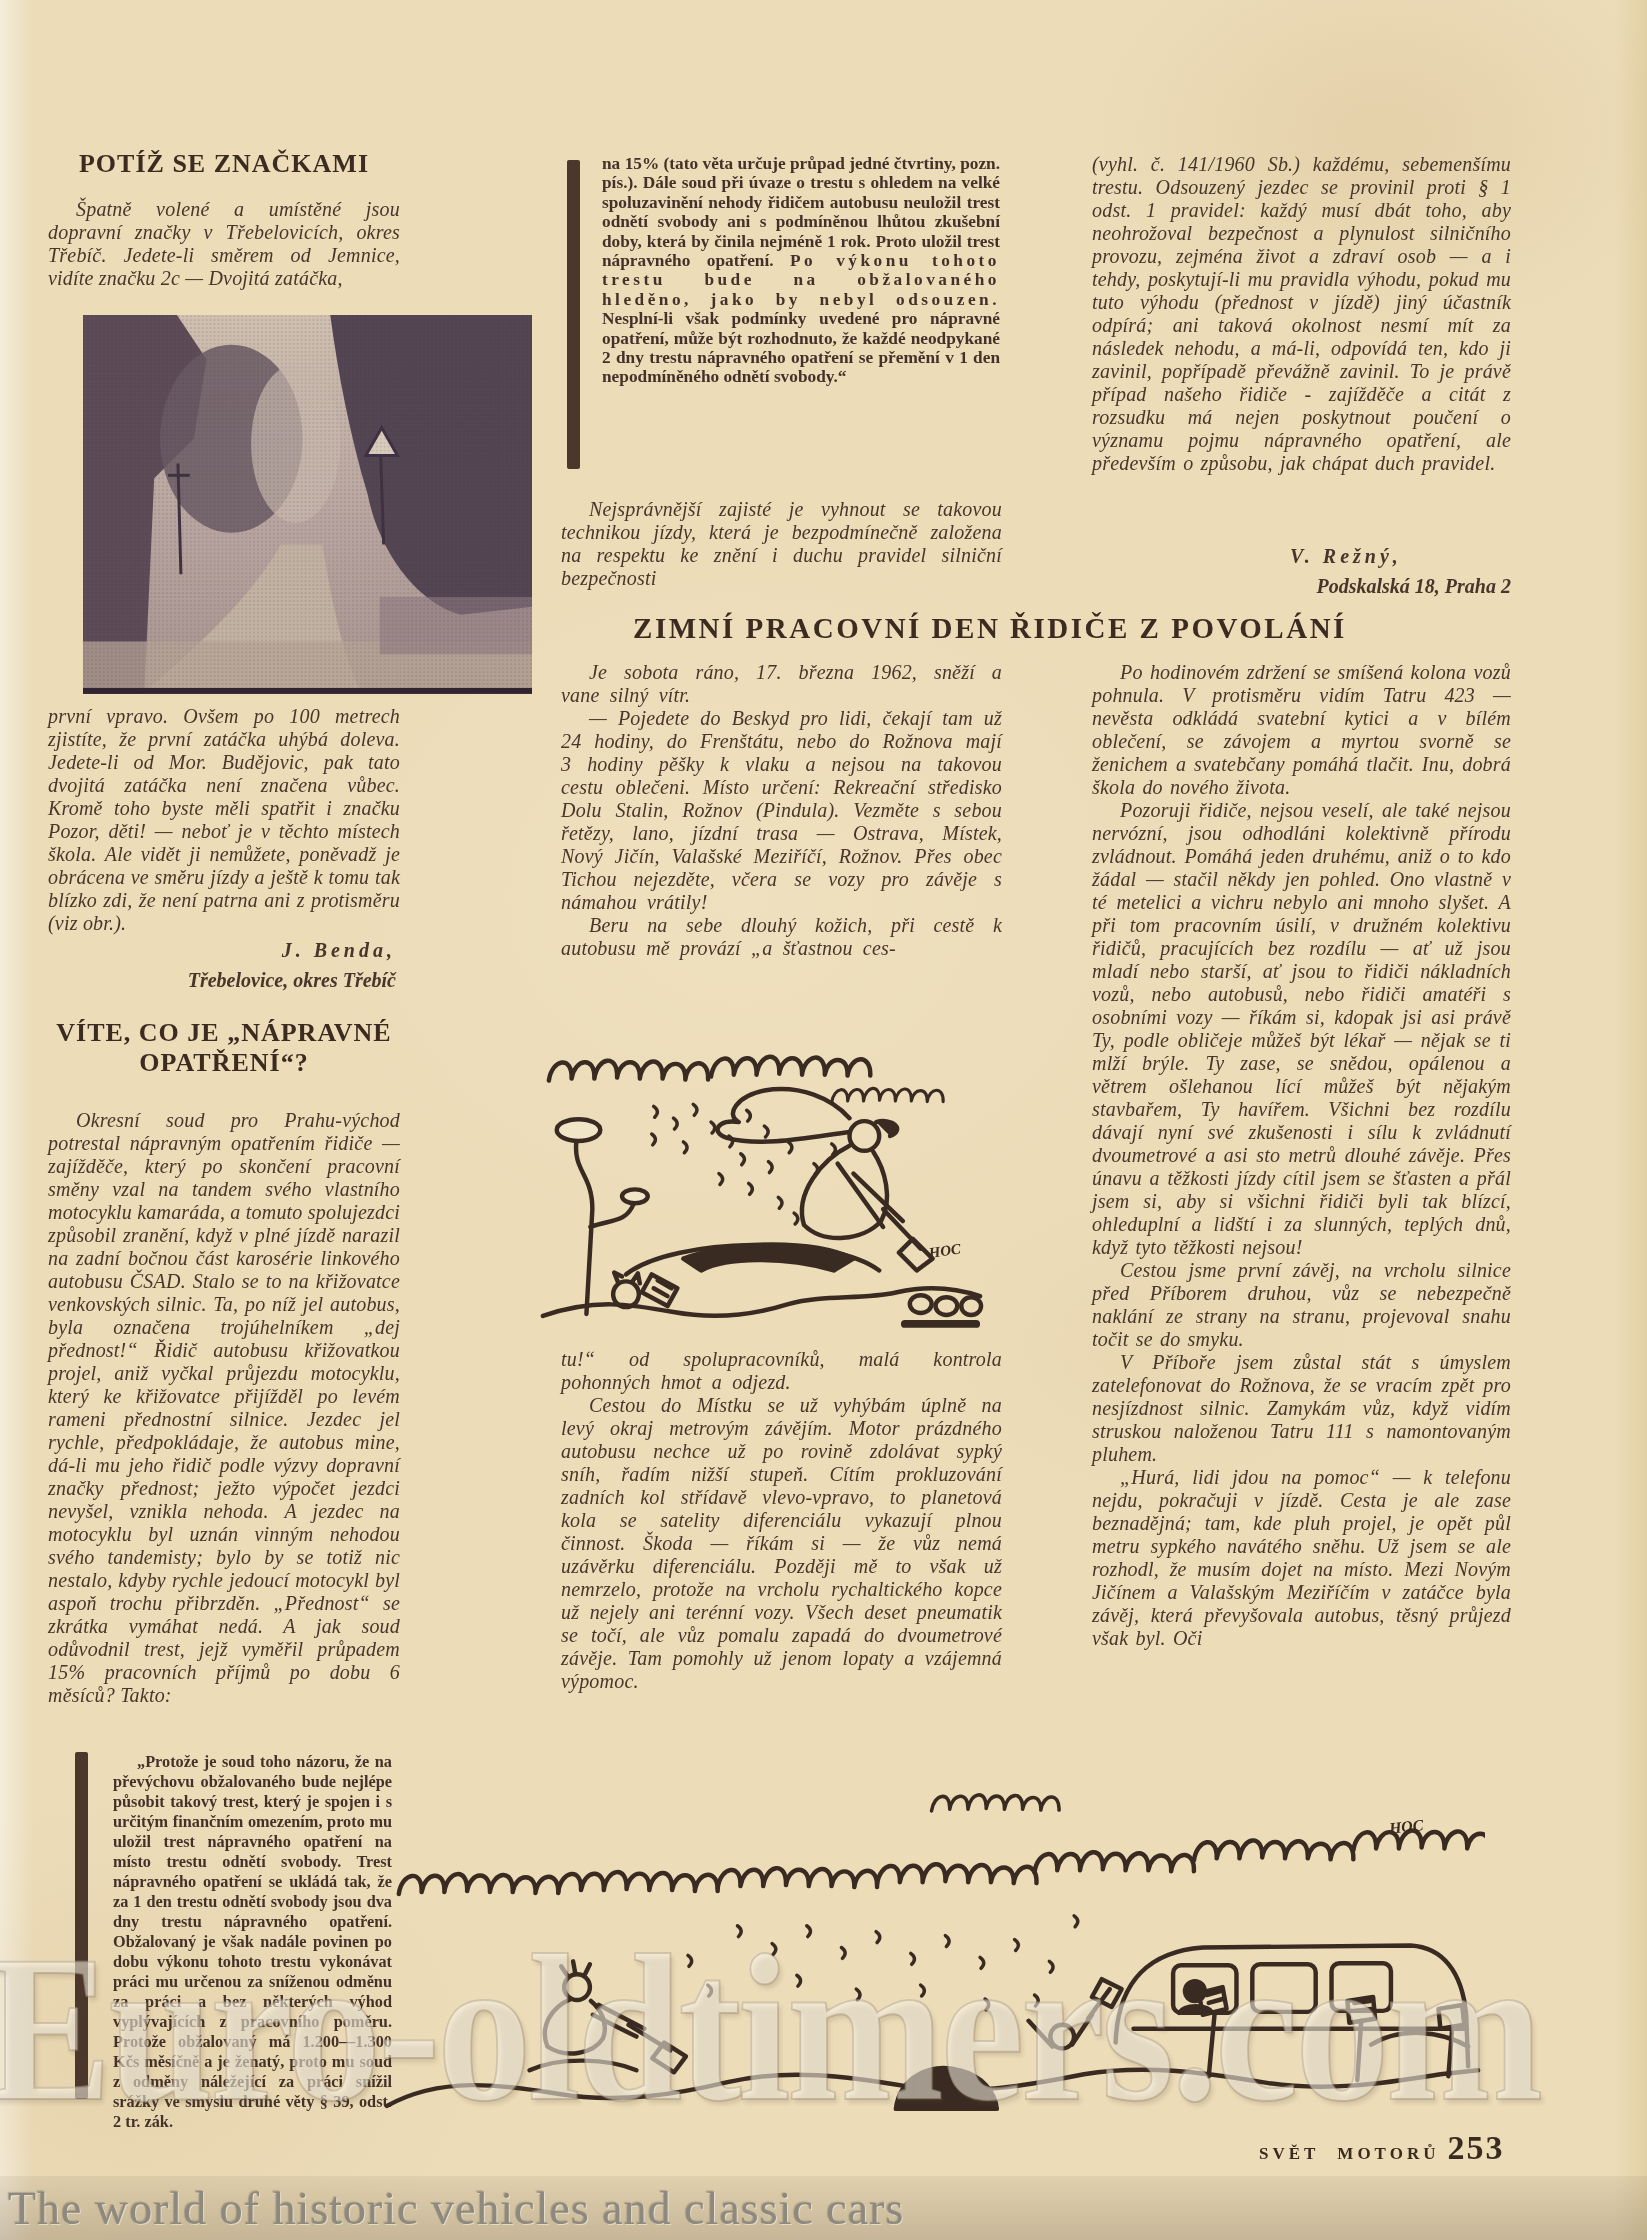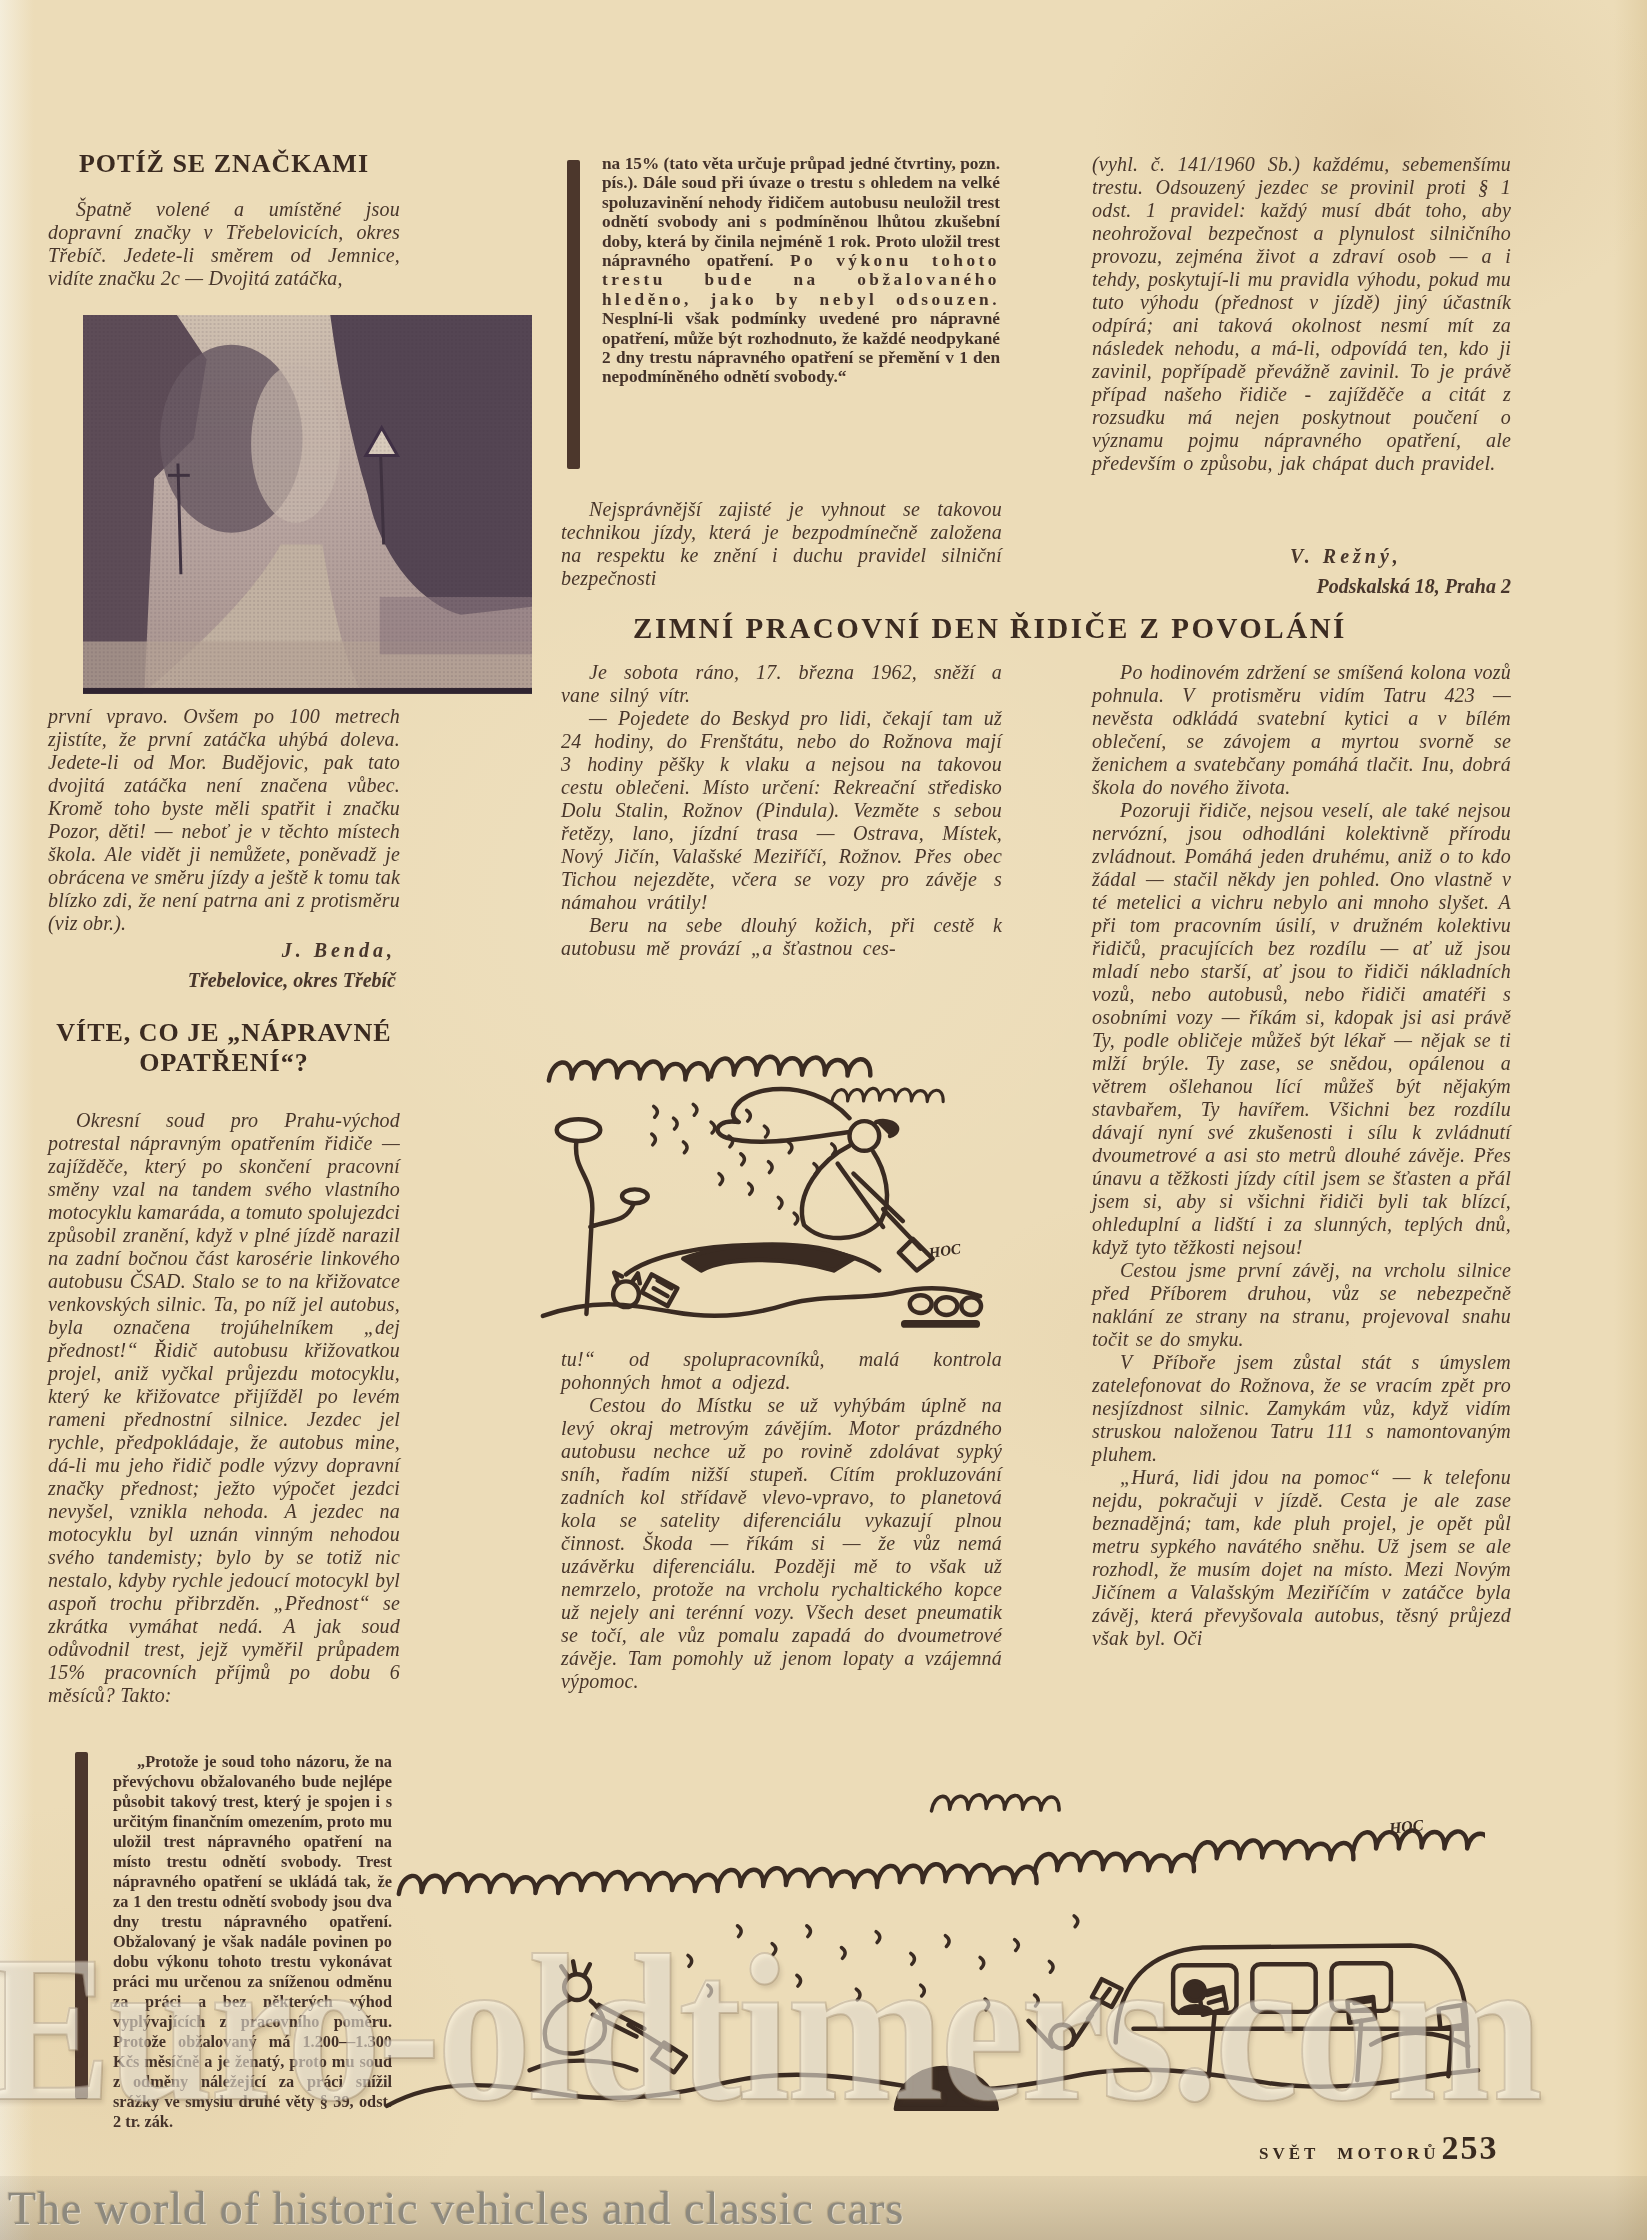--- a/index.html
+++ b/index.html
@@ -25,21 +25,21 @@
   .bold-block{font-weight:bold;font-size:16.3px;line-height:20px;text-align:justify;color:#44322a;}
   .bold-block p{margin:8px;text-indent:24px;}
   .bold-block-mid{font-weight:bold;font-size:17.3px;line-height:19.4px;text-align:justify;color:#44322a;}
   .bold-block-mid p{margin:0;text-indent:0;}
   .sperr{letter-spacing:3.5px;}
   .qbar{position:absolute;width:13px;background:#4c372c;border-radius:2px;}
   .sig{font-style:italic;font-weight:bold;font-size:20px;line-height:30px;}
   .sig .name{letter-spacing:4px;}
   .alright{text-align:right;}
   .alcenter{text-align:center;}
-  .footer-row{display:flex;align-items:baseline;gap:2px;color:#3a2b20;}
+  .footer-row{display:flex;align-items:baseline;gap:8px;color:#3a2b20;}
   .footer-mag{font-size:17px;font-weight:bold;letter-spacing:4px;word-spacing:10px;}
   .footer-num{font-size:34px;font-weight:bold;letter-spacing:2px;}
   .wm-main{
     position:absolute;left:-14px;top:1923px;width:1861px;white-space:nowrap;
     font-family:"Liberation Serif",serif;font-weight:bold;font-size:210px;line-height:210px;
     color:rgba(247,240,222,.40);-webkit-text-stroke:2px rgba(125,104,78,.28);
     text-shadow:3px 4px 5px rgba(90,70,50,.16), -1px -1px 0 rgba(255,255,255,.28);
     transform:scaleX(.9);transform-origin:left center;letter-spacing:-4px;
     pointer-events:none;
   }

